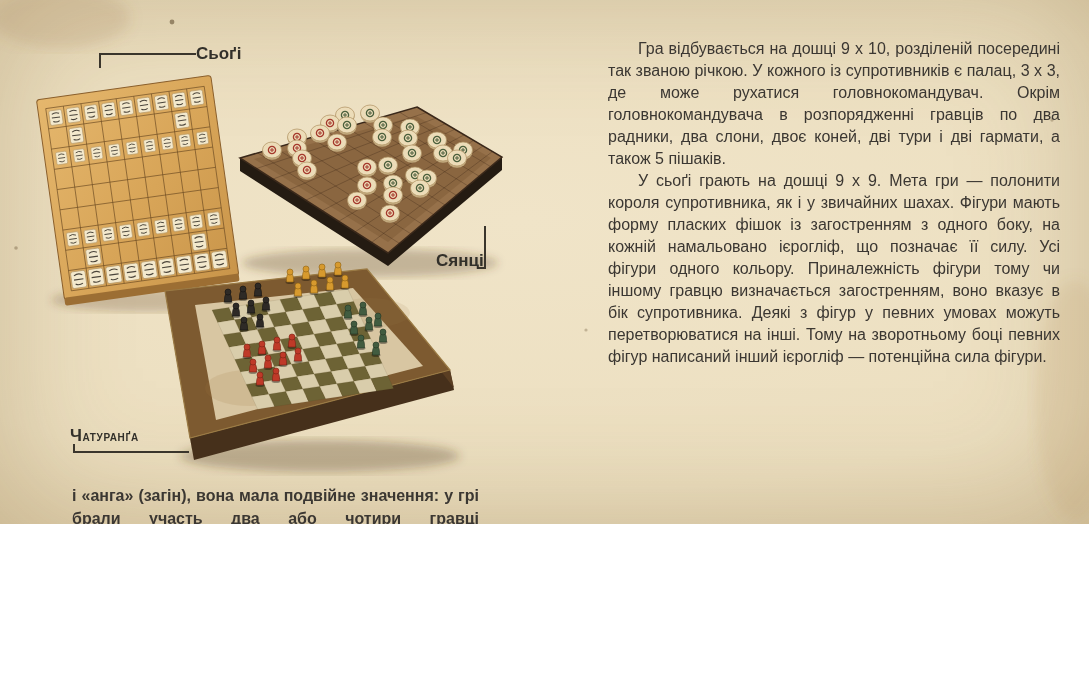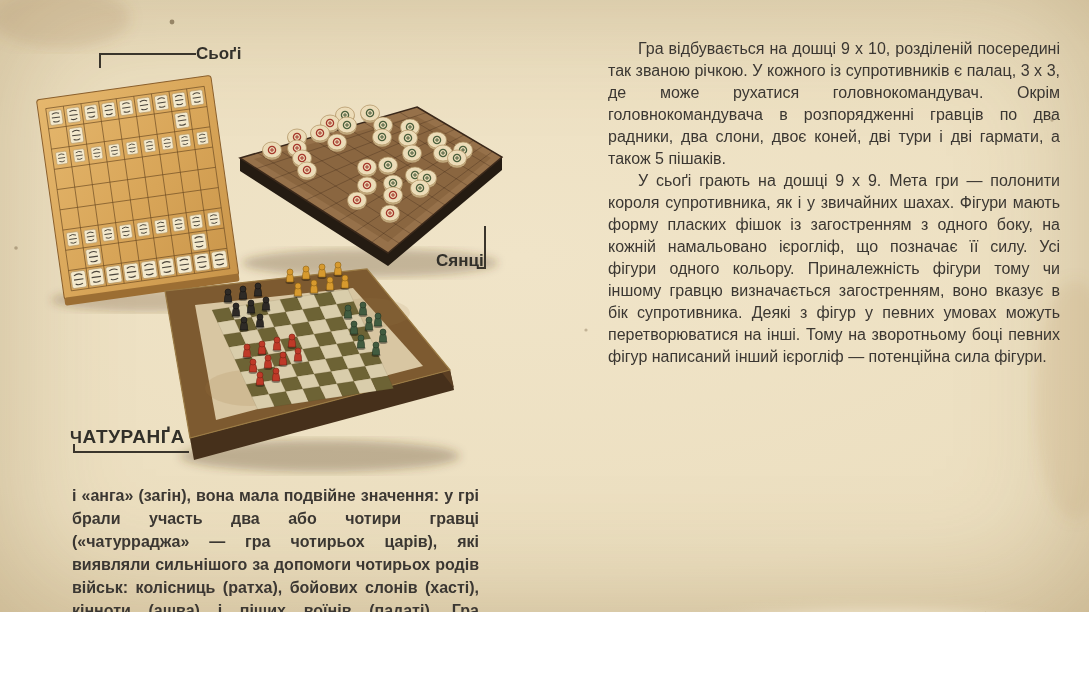--- a/index.html
+++ b/index.html
@@ -1,35 +1,35 @@
 <!DOCTYPE html>
 <html lang="uk"><head>
 <meta charset="utf-8">
 <style>
   html,body{margin:0;padding:0;}
   .spread{
-    position:relative;width:1089px;height:612px;overflow:hidden;
+    position:relative;width:1089px;height:524px;overflow:hidden;
     background:radial-gradient(125% 95% at 48% 42%, #f0e4c8 0%, #ecdfc0 55%, #ddcaa5 100%);
     box-shadow:inset 0 0 130px rgba(120,90,40,.28);
     font-family:"Liberation Sans", sans-serif;
     color:#3b3732;
   }
   .decor{position:absolute;inset:0;pointer-events:none;}
   .fig{position:absolute;}
   .para-block{position:absolute;text-align:justify;font-size:16px;}
   .col-right{left:608px;top:38px;width:452px;line-height:22px;}
   .col-left{left:72px;top:484px;width:407px;line-height:23px;font-weight:bold;}
   .para{margin:0;}
   .para.ind{text-indent:30px;}
   .star{color:#4a2a22;font-weight:bold;}
   .lead{color:#b5282c;font-weight:bold;}
   .fig-label{position:absolute;font-weight:bold;color:#32302a;white-space:nowrap;}
   .lbl-shogi{left:196px;top:44px;font-size:17px;}
   .lbl-xiangqi{left:436px;top:251px;font-size:17px;}
-  .lbl-chaturanga{left:70px;top:426px;font-size:19px;text-transform:uppercase;letter-spacing:.6px;}
+  .lbl-chaturanga{left:70px;top:426px;font-size:10px;text-transform:uppercase;letter-spacing:.6px;}
   .lbl-chaturanga::first-letter{font-size:17px;}
   .conn{position:absolute;pointer-events:none;}
   .conn-shogi{left:99px;top:53px;width:95px;height:13px;border-top:2px solid #3a352c;border-left:2px solid #3a352c;}
   .conn-xiangqi{left:477px;top:226px;width:7px;height:41px;border-right:2px solid #3a352c;border-bottom:2px solid #3a352c;}
   .conn-chaturanga{left:73px;top:444px;width:114px;height:7px;border-left:2px solid #3a352c;border-bottom:2px solid #3a352c;}
   .pagenum{position:absolute;top:657px;font-size:15px;font-weight:bold;color:#3b3732;}
   .pn-left{left:38px;}
   .pn-right{left:1052px;margin-left:8px;}
 </style>
 </head>

